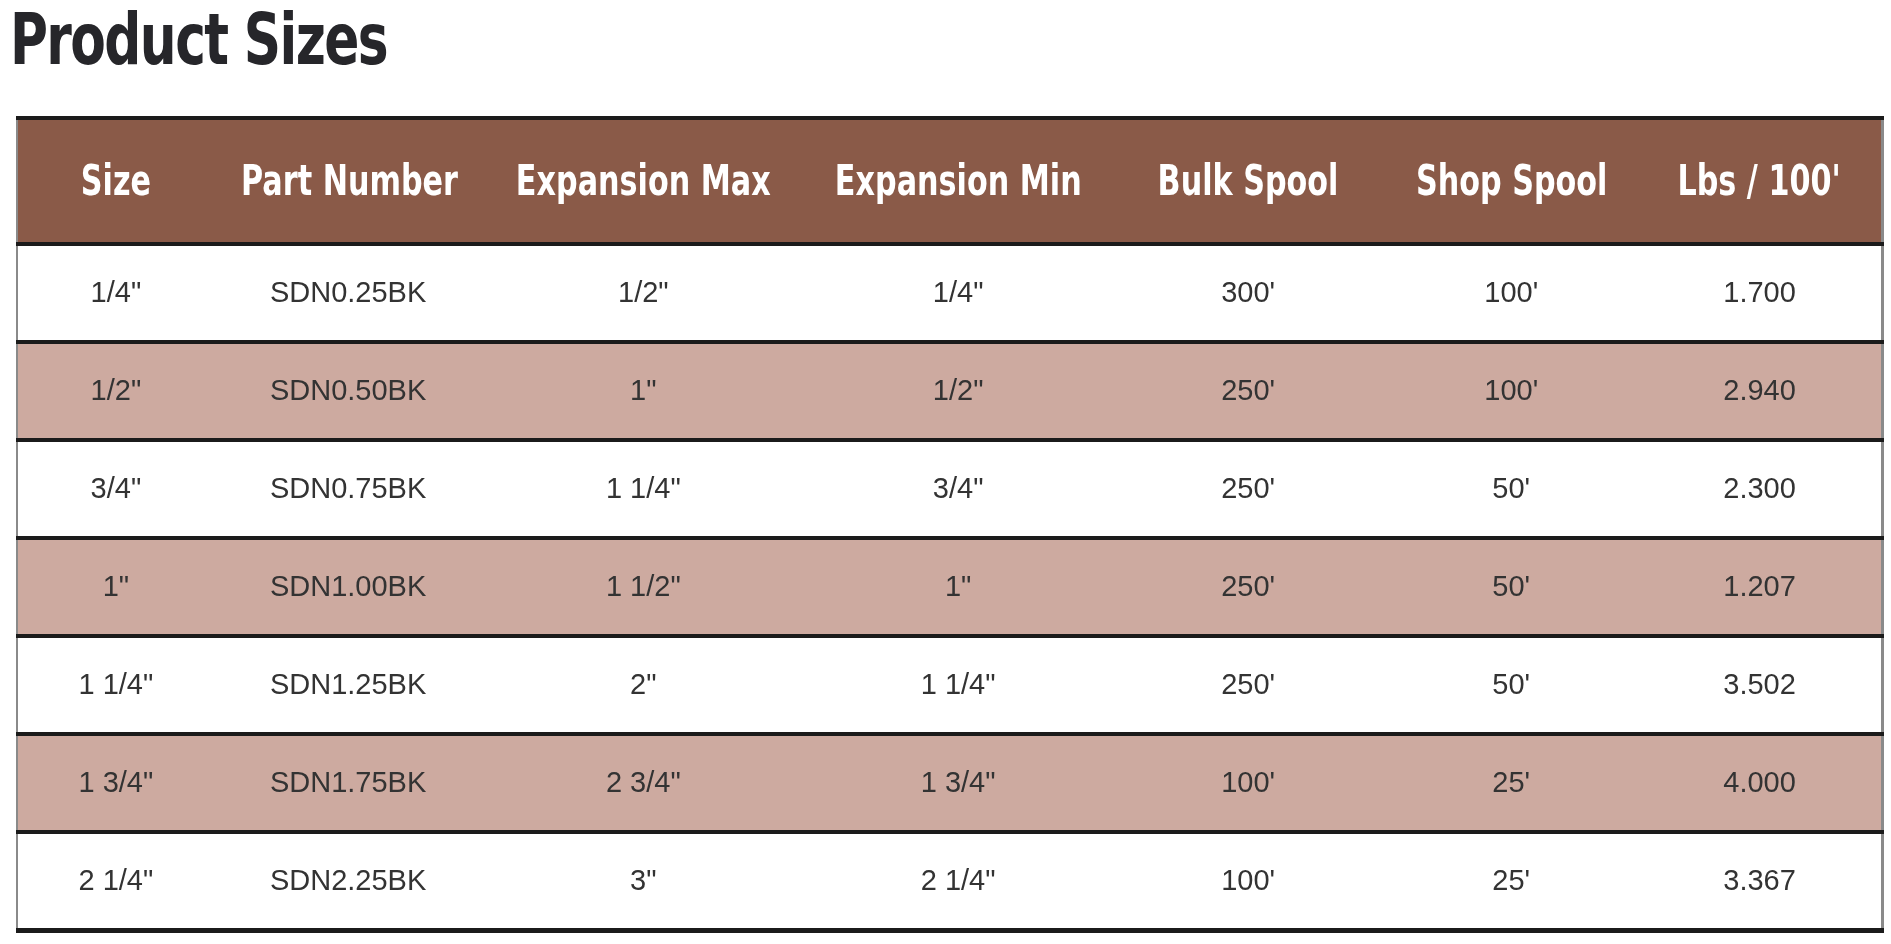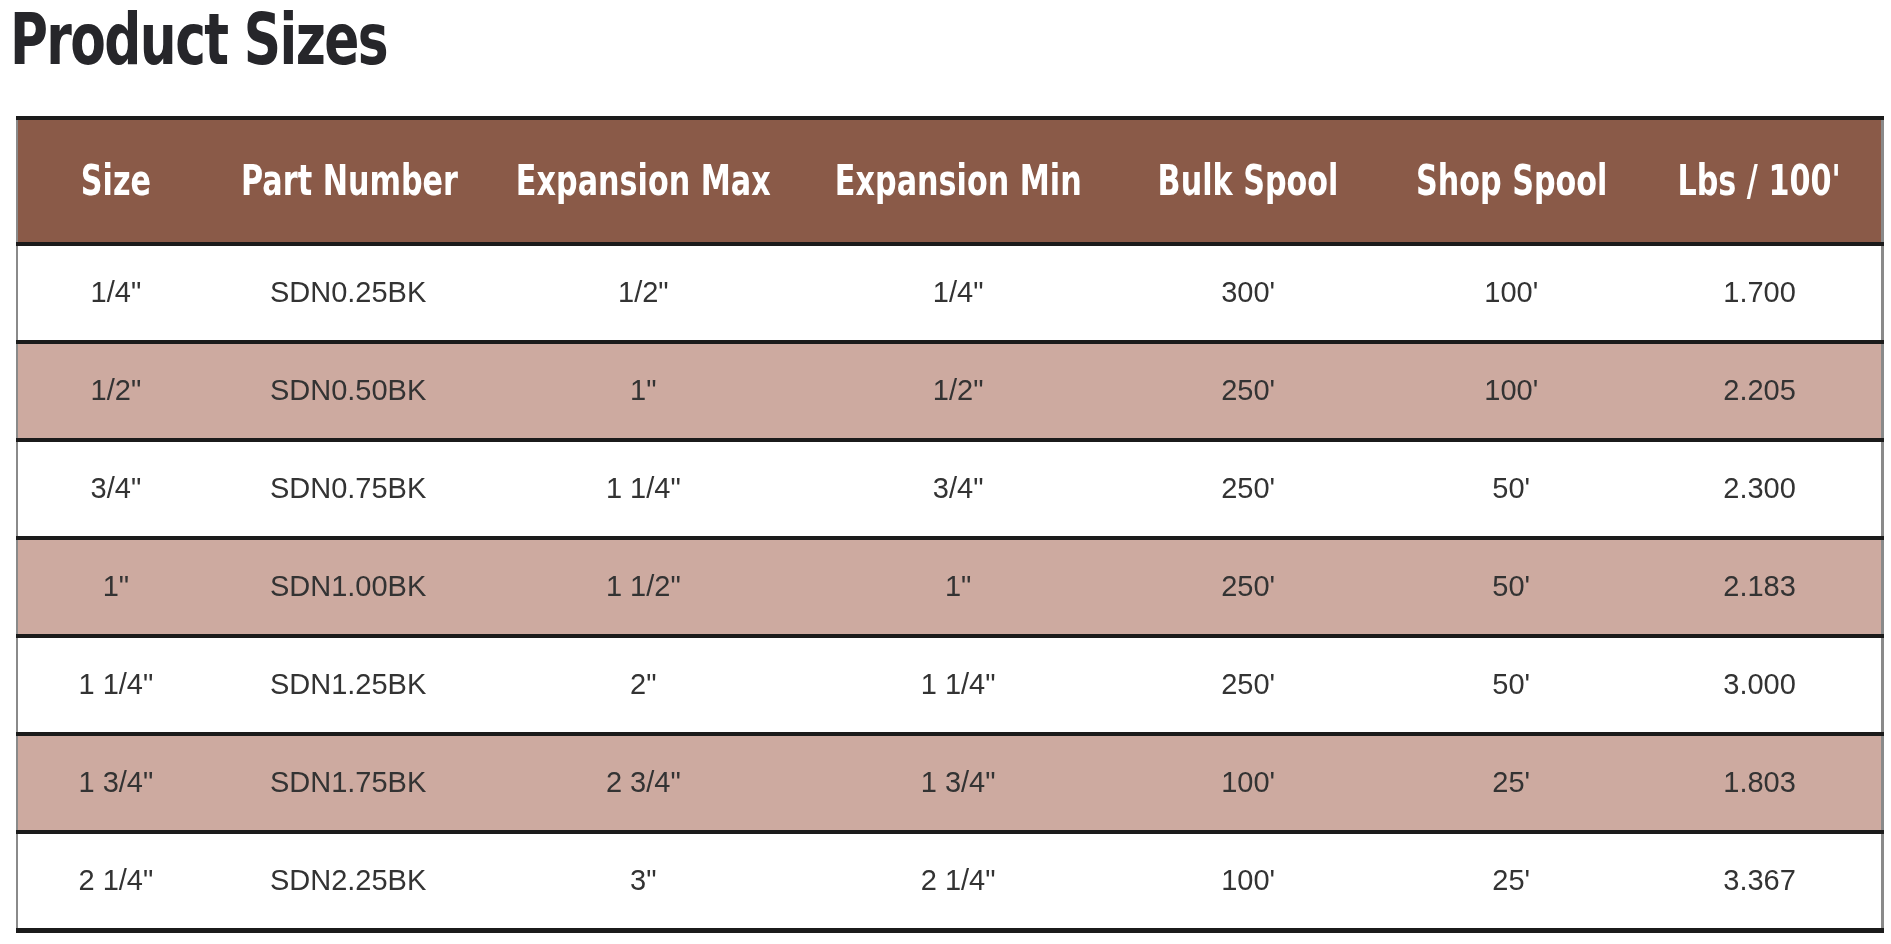--- a/index.html
+++ b/index.html
@@ -108,57 +108,57 @@
       <td>100'</td>
       <td>1.700</td>
     </tr>
     <tr>
       <td>1/2"</td>
       <td>SDN0.50BK</td>
       <td>1"</td>
       <td>1/2"</td>
       <td>250'</td>
       <td>100'</td>
-      <td>2.205</td>
+      <td>2.940</td>
     </tr>
     <tr>
       <td>3/4"</td>
       <td>SDN0.75BK</td>
       <td>1 1/4"</td>
       <td>3/4"</td>
       <td>250'</td>
       <td>50'</td>
       <td>2.300</td>
     </tr>
     <tr>
       <td>1"</td>
       <td>SDN1.00BK</td>
       <td>1 1/2"</td>
       <td>1"</td>
       <td>250'</td>
       <td>50'</td>
-      <td>2.183</td>
+      <td>1.207</td>
     </tr>
     <tr>
       <td>1 1/4"</td>
       <td>SDN1.25BK</td>
       <td>2"</td>
       <td>1 1/4"</td>
       <td>250'</td>
       <td>50'</td>
-      <td>3.000</td>
+      <td>3.502</td>
     </tr>
     <tr>
       <td>1 3/4"</td>
       <td>SDN1.75BK</td>
       <td>2 3/4"</td>
       <td>1 3/4"</td>
       <td>100'</td>
       <td>25'</td>
-      <td>1.803</td>
+      <td>4.000</td>
     </tr>
     <tr>
       <td>2 1/4"</td>
       <td>SDN2.25BK</td>
       <td>3"</td>
       <td>2 1/4"</td>
       <td>100'</td>
       <td>25'</td>
       <td>3.367</td>
     </tr>

